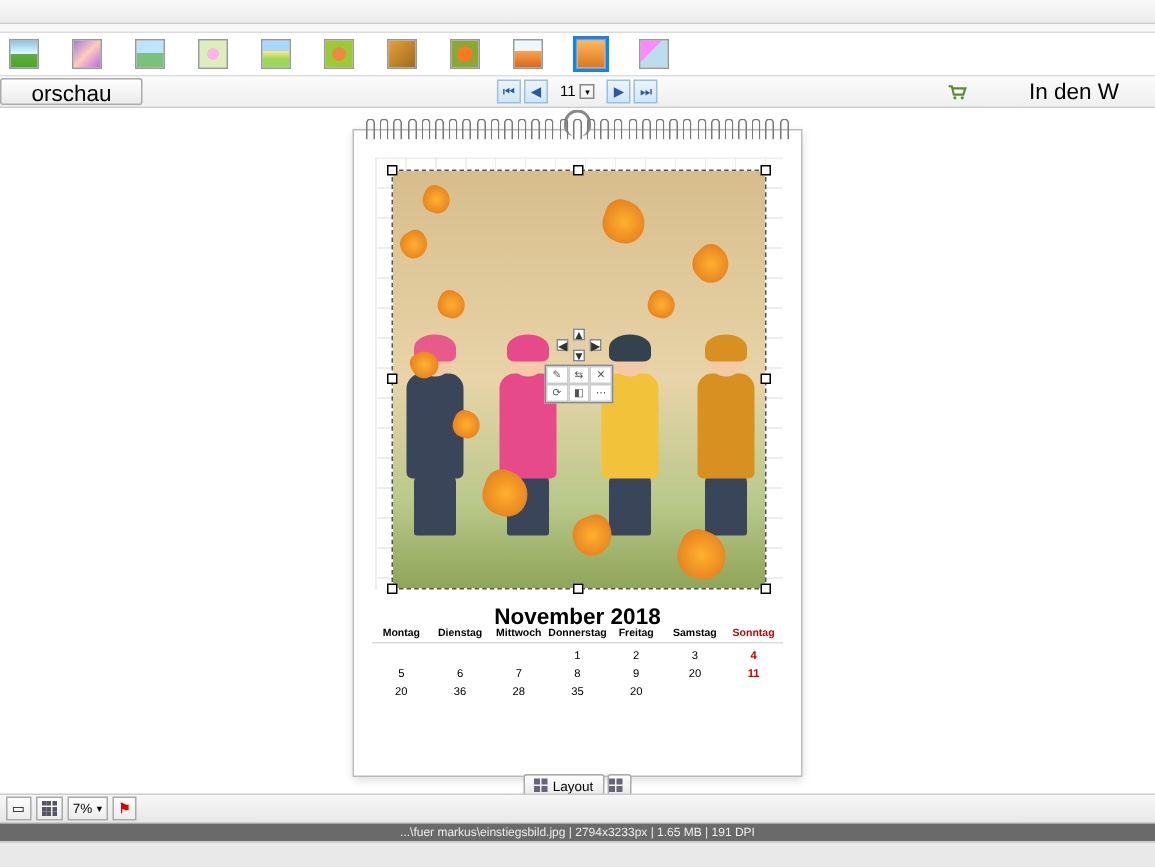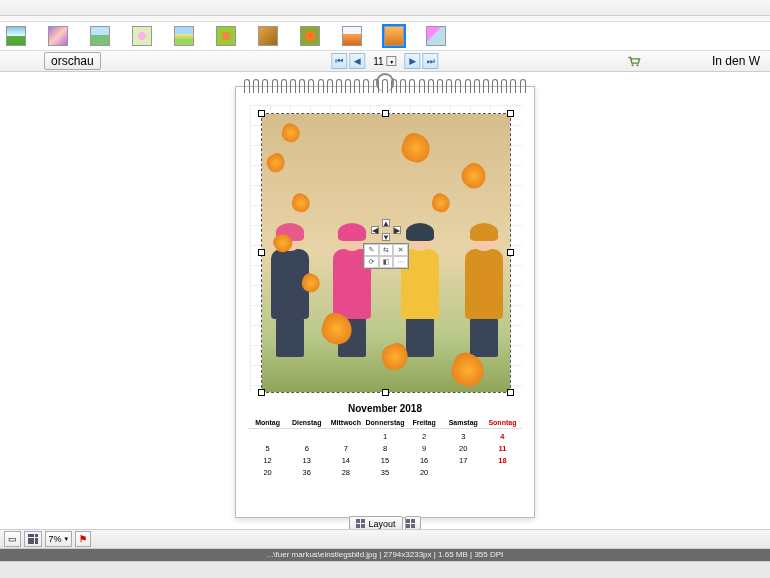--- a/index.html
+++ b/index.html
@@ -18,21 +18,21 @@
   .t4 { background: linear-gradient(#a8d8ff 40%,#ffe680 40%,#9cd65b 70%); }
   .t5 { background: radial-gradient(circle,#e84 35%,#9c3 35%); }
   .t6 { background: linear-gradient(135deg,#e8a03c,#9c6b1a); }
   .t7 { background: radial-gradient(circle,#ff7720 40%,#8a3 40%); }
   .t8 { background: linear-gradient(#eef6ff 40%,#ffa048 40%,#d2691e); }
   .t9 { background: linear-gradient(#ffb85c,#d97820); }
   .t10 { background: linear-gradient(135deg,#f8f 40%,#bde 40%); }
   
   .nav-row { height: 22px; background: linear-gradient(#fbfbfb,#efefef); border-top: 1px solid #ddd; border-bottom: 1px solid #ccc; display: flex; align-items: center; }
   .nav-left { display: flex; align-items: center; }
-  .btn-small { height: 18px; padding: 1px 6px; font-size: 12px; background: linear-gradient(#fdfdfd,#ebebeb); border: 1px solid #aaa; border-radius: 2px; cursor: pointer; margin-left: 44px; }
+  .btn-small { height: 18px; padding: 1px 20px; font-size: 15px; background: linear-gradient(#fdfdfd,#ebebeb); border: 1px solid #aaa; border-radius: 2px; cursor: pointer; }
   .nav-center { position: absolute; left: 50%; transform: translateX(-50%); display: flex; align-items: center; gap: 2px; }
   .nav-icon-btn { width: 16px; height: 16px; border: 1px solid #9bbfd8; background: linear-gradient(#eaf4fc,#cfe6f6); display: flex; align-items: center; justify-content: center; cursor: pointer; font-size: 9px; color: #2a5a9b; }
   .page-num { display: flex; align-items: center; gap: 3px; margin: 0 6px; font-size: 10px; }
   .page-dd { width: 10px; height: 10px; border: 1px solid #888; display: inline-flex; align-items: center; justify-content: center; font-size: 6px; }
   .nav-right { margin-left: auto; margin-right: 4px; display: flex; align-items: center; gap: 21px; }
   .basket-icon { width: 14px; height: 12px; display: inline-block; }
   
   .canvas-area { position: absolute; top: 76px; left: 0; width: 770px; height: 455px; background: #fff; display: flex; justify-content: center; }
   
   .calendar-page { position: relative; width: 300px; height: 432px; background: #fff; border: 1px solid #bbb; box-shadow: 0 2px 6px rgba(0,0,0,.15); margin-top: 10px; }
@@ -65,21 +65,21 @@
   .sh-tl{top:-4px;left:-4px;} .sh-tm{top:-4px;left:50%;margin-left:-4px;} .sh-tr{top:-4px;right:-4px;}
   .sh-ml{top:50%;left:-4px;margin-top:-4px;} .sh-mr{top:50%;right:-4px;margin-top:-4px;}
   .sh-bl{bottom:-4px;left:-4px;} .sh-bm{bottom:-4px;left:50%;margin-left:-4px;} .sh-br{bottom:-4px;right:-4px;}
   
   .edit-tool { position:absolute; background:#fff; border:1px solid #888; width:46px; height:26px; left:50%; top:50%; transform:translate(-50%,-10px); display:grid; grid-template:1fr 1fr/1fr 1fr 1fr; }
   .edit-tool div { border:0.5px solid #ccc; font-size:7px; display:flex; align-items:center; justify-content:center; color:#555; }
   .edit-arrows { position:absolute; left:50%; top:50%; transform:translate(-50%,-34px); width:30px; height:22px; }
   .ea { position:absolute; width:8px; height:8px; display:flex; align-items:center; justify-content:center; font-size:8px; color:#333; background:#fff; border:1px solid #888; }
   .ea-u{top:0;left:11px;} .ea-d{bottom:0;left:11px;} .ea-l{top:7px;left:0;} .ea-r{top:7px;right:0;}
   
-  .cal-title { position:absolute; top:316px; left:0; right:0; text-align:center; font-weight:bold; font-size:10px; }
+  .cal-title { position:absolute; top:316px; left:0; right:0; text-align:center; font-weight:bold; font-size:15px; }
   .cal-table { position:absolute; top:332px; left:12px; right:12px; }
   .cal-head, .cal-row { display:grid; grid-template-columns:repeat(7,1fr); text-align:center; }
   .cal-head { font-size:7px; font-weight:bold; padding-bottom:2px; border-bottom:1px solid #ddd; margin-bottom:2px; }
   .cal-head .sun { color:#cc0000; }
   .cal-row { font-size:7.5px; line-height:12px; }
   .cal-row .sun { color:#cc0000; font-weight:bold; }
   
   .below-tools { position:absolute; top:516px; left:50%; transform:translateX(-50%); display:flex; flex-direction:column; gap:2px; align-items:center; }
   .tool-row { display:flex; gap:2px; }
   .sm-btn { height:15px; padding:0 6px; font-size:9px; background:linear-gradient(#fdfdfd,#eaeaea); border:1px solid #aaa; border-radius:2px; cursor:pointer; display:flex; align-items:center; gap:3px; }
@@ -267,29 +267,20 @@
           <div class="cal-row">
             <span>5</span>
             <span>6</span>
             <span>7</span>
             <span>8</span>
             <span>9</span>
             <span>20</span>
             <span class="sun">11</span>
           </div>
           <div class="cal-row">
-            <span>12</span>
-            <span>13</span>
-            <span>14</span>
-            <span>15</span>
-            <span>16</span>
-            <span>17</span>
-            <span class="sun">18</span>
-          </div>
-          <div class="cal-row">
             <span>20</span>
             <span>36</span>
             <span>28</span>
             <span>35</span>
             <span>20</span>
             <span></span>
             <span class="sun"></span>
           </div>
         </div>
     </div>
@@ -333,15 +324,15 @@
         <span></span>
         <span></span>
       </span>
     </div>
   <div class="bb-btn zoom-dd">7%</div>
   <div class="bb-btn">
       <span class="red-flag">⚑</span>
     </div>
 </div>
 
-<div class="status-bar">...\fuer markus\einstiegsbild.jpg | 2794x3233px | 1.65 MB | 355 DPI</div>
+<div class="status-bar">...\fuer markus\einstiegsbild.jpg | 2794x3233px | 1.65 MB | 191 DPI</div>
 <div class="status-gap"></div>
 <div class="footer"></div>
 
 </body></html>

